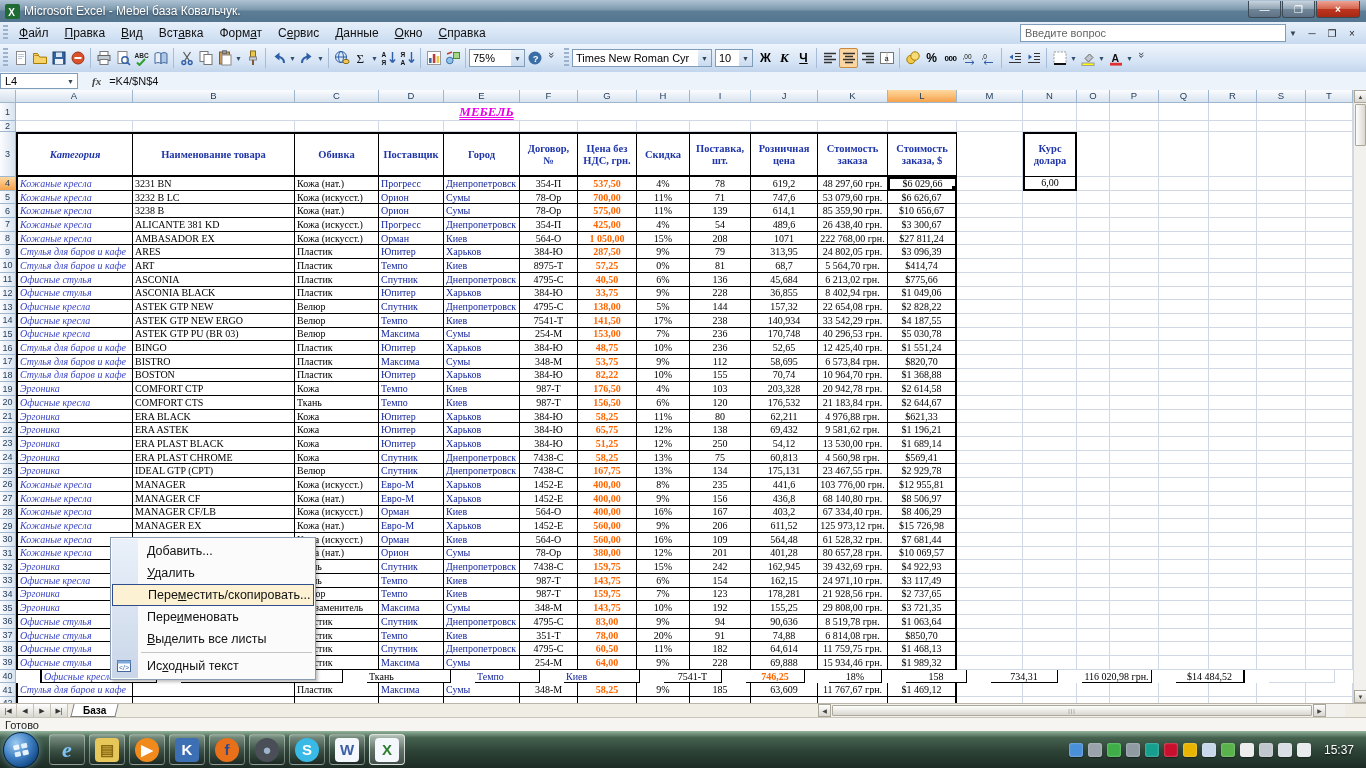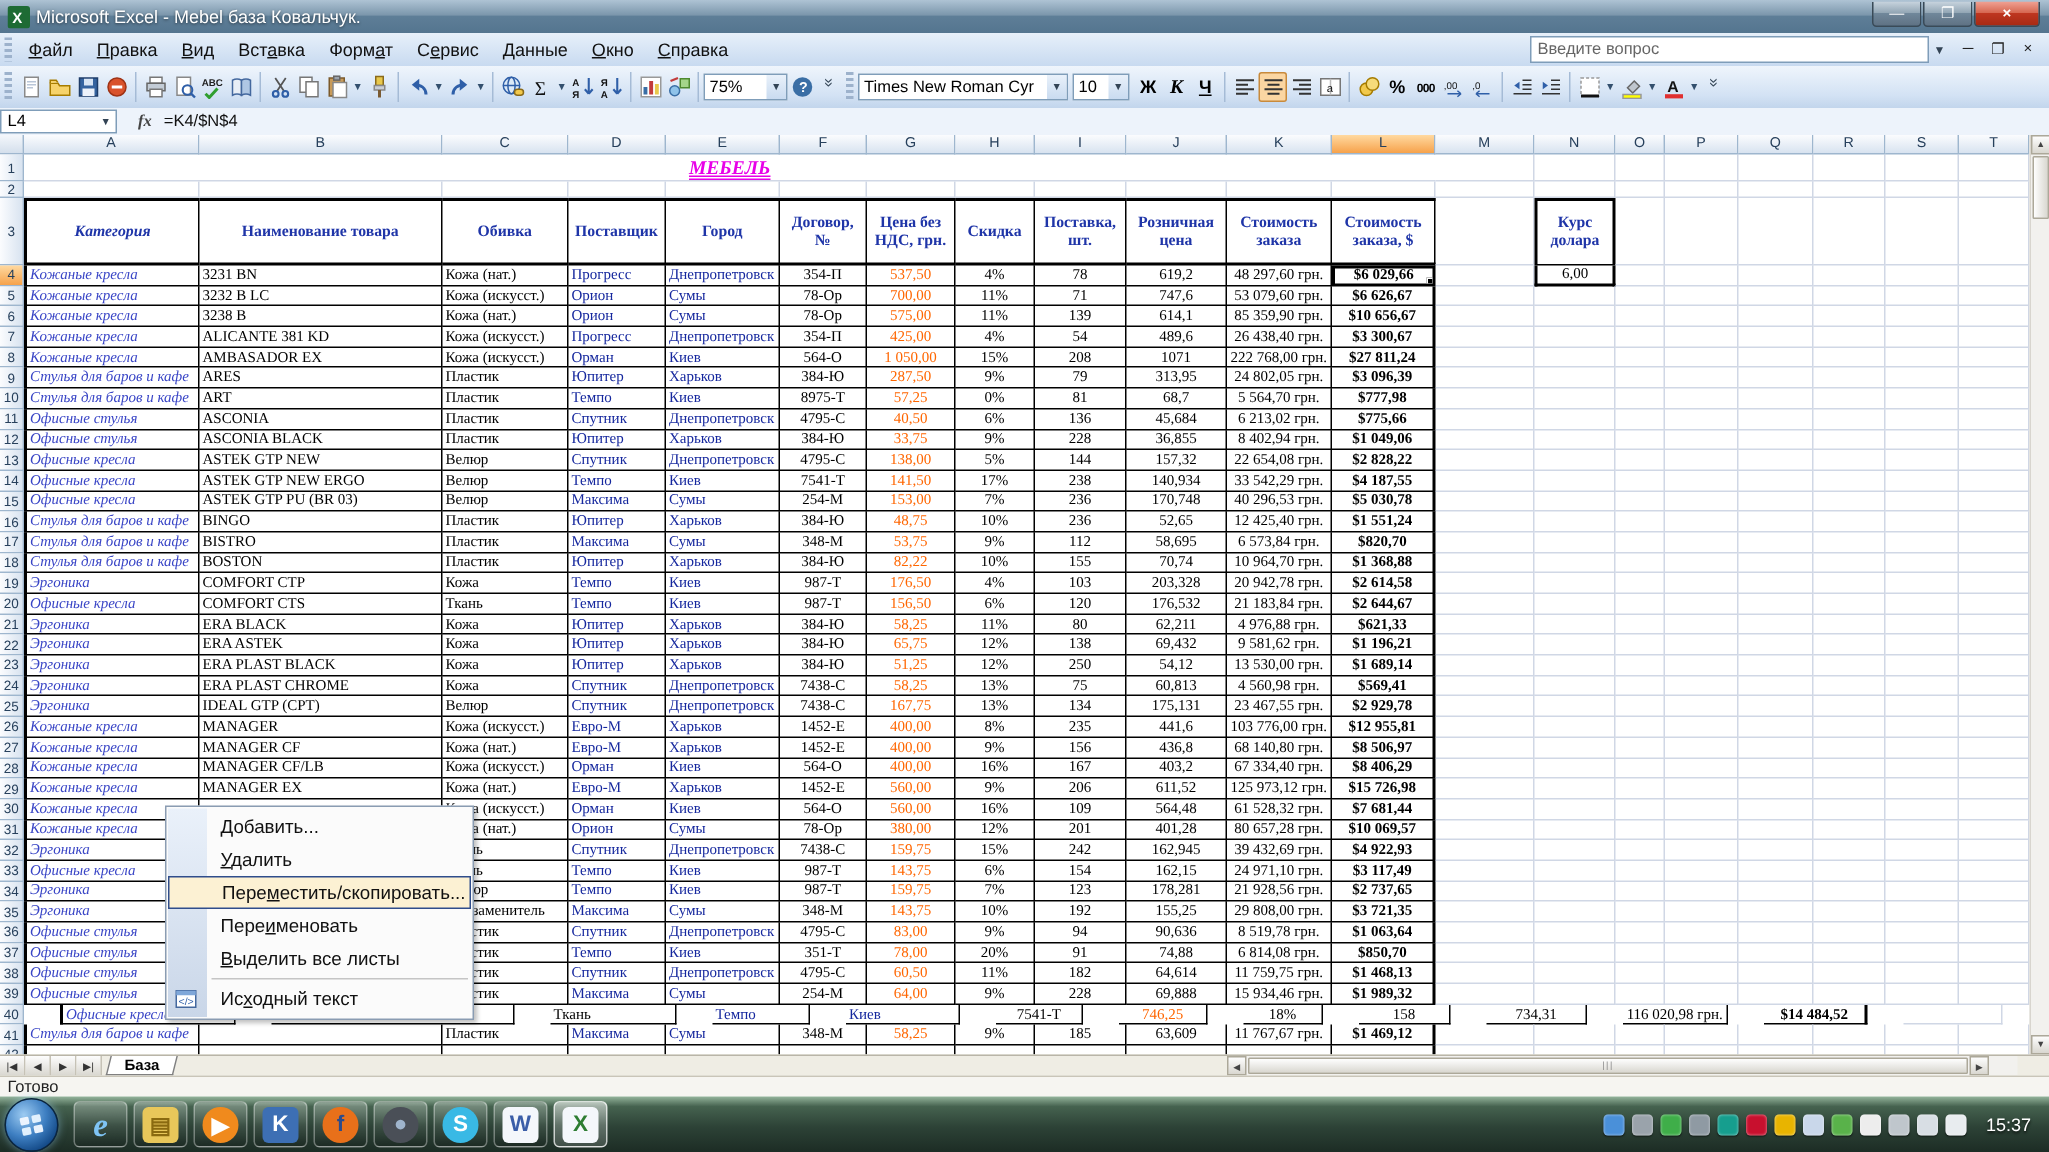--- a/index.html
+++ b/index.html
@@ -43,22 +43,22 @@
   .corner{flex:0 0 16px;background:linear-gradient(180deg,#F4F7FB,#D4DFEC);border-right:1px solid #9EB6CE;border-bottom:1px solid #9EB6CE;box-sizing:border-box;}
   .colh{flex:0 0 auto;box-sizing:border-box;background:linear-gradient(180deg,#FBFCFE,#D8E3F0);border-right:1px solid #9EB6CE;border-bottom:1px solid #9EB6CE;font-size:9.5px;color:#27405C;text-align:center;line-height:12px;}
   .colh.sel,.rh.sel{background:linear-gradient(180deg,#FFD9A0,#F6A24B);}
   .r{display:flex;}
   .rh{flex:0 0 16px;box-sizing:border-box;background:linear-gradient(90deg,#FBFCFE,#D8E3F0);border-right:1px solid #9EB6CE;border-bottom:1px solid #9EB6CE;font-size:9px;color:#27405C;text-align:center;display:flex;align-items:center;justify-content:center;}
   .c{flex:0 0 auto;box-sizing:border-box;font-family:"Liberation Serif",serif;font-size:10px;line-height:11px;padding:0 2px;overflow:hidden;white-space:nowrap;border-right:1px solid #D0D7E5;border-bottom:1px solid #D0D7E5;display:flex;align-items:center;}
   .tc{border-right-color:#000;border-bottom-color:#000;}
   .ca{color:#3945C6;font-style:italic;border-left:2px solid #000;}
   .cd,.ce{color:#16289E;}
   .cf,.ch,.ci,.cj,.ck,.cl{justify-content:center;}
-  .cg{justify-content:center;color:#FF6600;font-weight:normal;}
-  .cl{border-right-width:2px;font-weight:bold;}
+  .cg{justify-content:center;color:#FF6600;font-weight:bold;}
+  .cl{border-right-width:2px;}
   .h3{border-top:2px solid #000;border-bottom:2px solid #000;border-right:1px solid #000;font-weight:bold;color:#1F35A8;justify-content:center;text-align:center;white-space:pre-line;font-size:10.5px;line-height:12px;}
   .titlecell{justify-content:center;color:#E800E8;font-weight:bold;font-style:italic;font-size:13px;border-right:none;border-bottom:1px solid #D0D7E5;}
   .titlecell span{text-decoration:underline;text-decoration-style:double;}
   .nboxtop{border:2px solid #000;border-bottom:1px solid #000;font-weight:bold;color:#1F35A8;justify-content:center;text-align:center;white-space:pre-line;font-size:10.5px;line-height:12px;}
   .nboxbot{border:2px solid #000;border-top:none;justify-content:center;}
   .l4sel{position:relative;border:2px solid #000;z-index:3;justify-content:center;}
   .l4sel::after{content:'';position:absolute;right:-1px;bottom:-1px;width:3px;height:3px;background:#000;border:1px solid #fff;}
   
   .vscroll{position:absolute;left:1353px;top:90px;width:13px;height:613px;background:#F2F1EE;border-left:1px solid #D8D5CE;box-sizing:border-box;}
   .sbtn{width:13px;height:13px;background:linear-gradient(180deg,#FDFDFD,#D9D7D0);border:1px solid #ACA899;box-sizing:border-box;font-size:6px;color:#444;display:flex;align-items:center;justify-content:center;}
@@ -645,21 +645,21 @@
         <div class="c tc cb" style="width: 162px;">ART</div>
         <div class="c tc cc" style="width: 84px;">Пластик</div>
         <div class="c tc cd" style="width: 65px;">Темпо</div>
         <div class="c tc ce" style="width: 76px;">Киев</div>
         <div class="c tc cf" style="width: 58px;">8975-Т</div>
         <div class="c tc cg" style="width: 59px;">57,25</div>
         <div class="c tc ch" style="width: 53px;">0%</div>
         <div class="c tc ci" style="width: 61px;">81</div>
         <div class="c tc cj" style="width: 67px;">68,7</div>
         <div class="c tc ck" style="width: 70px;">5 564,70 грн.</div>
-        <div class="c tc cl" style="width: 69px;">$777,98</div>
+        <div class="c tc cl" style="width: 69px;">$414,74</div>
         <div class="c" style="width: 66px;"></div>
         <div class="c" style="width: 54px;"></div>
         <div class="c" style="width: 33px;"></div>
         <div class="c" style="width: 49px;"></div>
         <div class="c" style="width: 50px;"></div>
         <div class="c" style="width: 48px;"></div>
         <div class="c" style="width: 49px;"></div>
         <div class="c" style="width: 47px;"></div>
       </div>
       <div class="r" style="height: 13.7px;">

